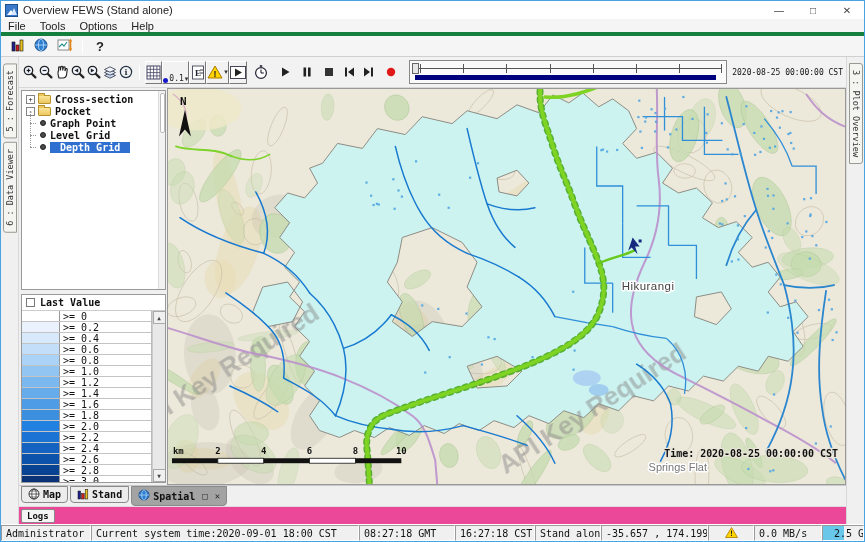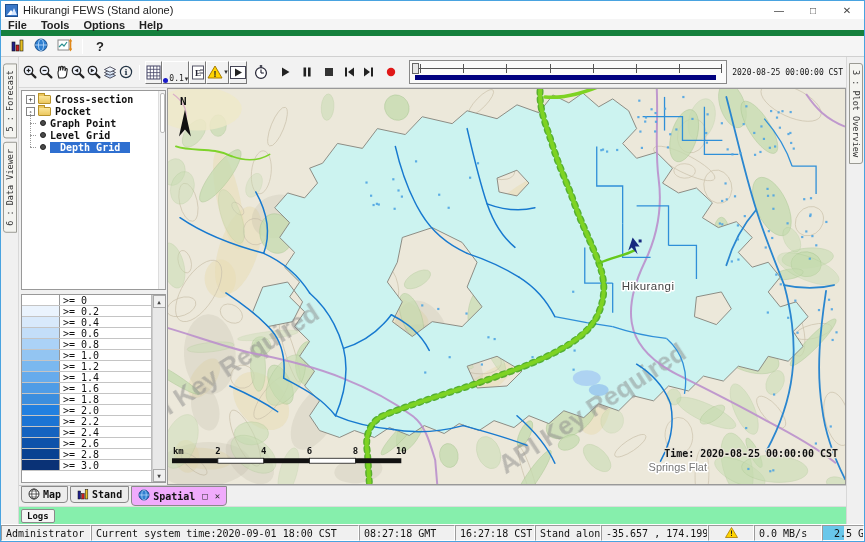--- a/index.html
+++ b/index.html
@@ -12,21 +12,21 @@
   .app-icon{width:13px;height:13px;margin:0 5px 0 4px;background:#3a78c8;border:1px solid #1d4f90;
     position:relative;overflow:hidden;}
   .app-icon::before{content:"";position:absolute;left:1px;top:5px;border-left:4px solid transparent;
     border-right:4px solid transparent;border-bottom:5px solid #fff;}
   .app-icon::after{content:"";position:absolute;left:5px;top:3px;border-left:3px solid transparent;
     border-right:3px solid transparent;border-bottom:7px solid #d8e8ff;}
   .title-text{font-size:11px;color:#222;}
   .win-controls{margin-left:auto;display:flex;height:100%;}
   .win-btn{width:34px;display:flex;align-items:center;justify-content:center;font-size:10px;color:#444;}
   
-  .menubar{height:17px;background:#f5f5f5;border-bottom:6px solid #15803d;display:flex;flex:0 0 17px;font-weight:bold;}
+  .menubar{height:17px;background:#f5f5f5;border-bottom:4px solid #15803d;display:flex;align-items:center;flex:0 0 17px;}
   .menu-item{font-size:11px;color:#222;padding:0 7px;}
   
   .toolbar1{height:21px;background:#f5f5f5;border-bottom:1px solid #d0d0d0;display:flex;align-items:center;padding-left:4px;flex:0 0 21px;}
   .tb1-btn{width:24px;height:19px;display:flex;align-items:center;justify-content:center;background:transparent;border:none;padding:0;}
   .sep{width:1px;height:15px;background:#c0c0c0;margin:0 5px;border-right:1px solid #fff;}
   .help-q{font-size:13px;font-weight:bold;color:#222;}
   
   .main-row{flex:1;display:flex;min-height:0;}
   .strip{width:18px;background:#f0f0f0;display:flex;flex-direction:column;align-items:center;padding-top:6px;}
   .strip-l{border-right:1px solid #d8d8d8;}
@@ -80,37 +80,37 @@
   .llabel{padding-left:3px;color:#111;line-height:11px;}
   .legend-sb{width:13px;flex:0 0 13px;background:#e8e8e8;display:flex;flex-direction:column;justify-content:space-between;align-items:center;border-left:1px solid #ccc;}
   .sb-btn{width:13px;height:13px;background:#f0f0f0;border:1px solid #aaa;font-size:6px;line-height:11px;text-align:center;color:#444;}
   
   .map-wrap{flex:1;position:relative;border:1px solid #999;min-width:0;background:#ece8da;}
   .map-wrap svg{width:100%;height:100%;display:block;}
   
   .tabbar{height:21px;flex:0 0 21px;background:#f0f0f0;border-top:1px solid #c8c8c8;display:flex;align-items:flex-start;padding-left:2px;}
   .btab{display:flex;align-items:center;gap:3px;border:1px solid #8a8a8a;border-radius:0 0 4px 4px;background:#ececec;
     height:17px;padding:0 6px;margin-right:2px;font:10px "DejaVu Sans Mono",monospace;font-weight:bold;color:#111;}
-  .btab.active{background:#f0abfc;height:20px;}
+  .btab.active{background:#a3a3a3;height:20px;}
   .btab .wg{font-size:9px;color:#333;margin-left:4px;}
-  .logsrow{height:18px;flex:0 0 18px;background:#86efac;display:flex;align-items:center;padding-left:2px;border-top:1px solid #dcdcdc;}
+  .logsrow{height:18px;flex:0 0 18px;background:#ec4899;display:flex;align-items:center;padding-left:2px;border-top:1px solid #dcdcdc;}
   .logs-btn{border:1px solid #8a8a8a;background:#f4f4f4;border-radius:2px;font:9px "DejaVu Sans Mono",monospace;font-weight:bold;color:#111;height:14px;padding:0 5px;}
   
   .statusbar{height:17px;flex:0 0 17px;background:#f0f0f0;display:flex;border-top:1px solid #fff;font:10px "DejaVu Sans Mono",monospace;color:#111;text-align:right;}
   .seg{border:1px solid;border-color:#9b9b9b #ffffff #ffffff #9b9b9b;display:flex;align-items:center;padding:0 4px;white-space:nowrap;overflow:hidden;}
   .seg-mem{background:linear-gradient(to right,#69c7ea 0 52%,#f0f0f0 52%);padding-left:11px;}
 </style>
 </head>
 <body>
 
 <div class="window">
 
   <div class="titlebar">
     <span class="app-icon"></span>
-    <span class="title-text">Hikurangi FEWS  (Stand alone)</span>
+    <span class="title-text">Overview FEWS  (Stand alone)</span>
     <div class="win-controls">
       <span class="win-btn">—</span>
       <span class="win-btn">□</span>
       <span class="win-btn">✕</span>
     </div>
   </div>
 
   <div class="menubar">
     <span class="menu-item">File</span>
     <span class="menu-item">Tools</span>
@@ -357,20 +357,24 @@
             <div class="trow child last">
               <span class="tbullet"></span>
               <span class="tlabel sel">Depth Grid</span>
             </div>
             <div class="tree-scroll">
                 <div class="tree-thumb"></div>
               </div>
           </div>
 
           <div class="legend-box">
+            <div class="legend-head">
+              <span class="lcheck"></span>
+              <span class="lhead-label">Last Value</span>
+            </div>
             <div class="legend-body">
               <div class="legend-list">
                 <div class="lrow">
                     <span class="lswatch" style="background-color: rgb(255, 255, 255);"></span>
                     <span class="llabel">&gt;= 0</span>
                   </div>
                 <div class="lrow">
                     <span class="lswatch" style="background-color: rgb(234, 243, 253);"></span>
                     <span class="llabel">&gt;= 0.2</span>
                   </div>

